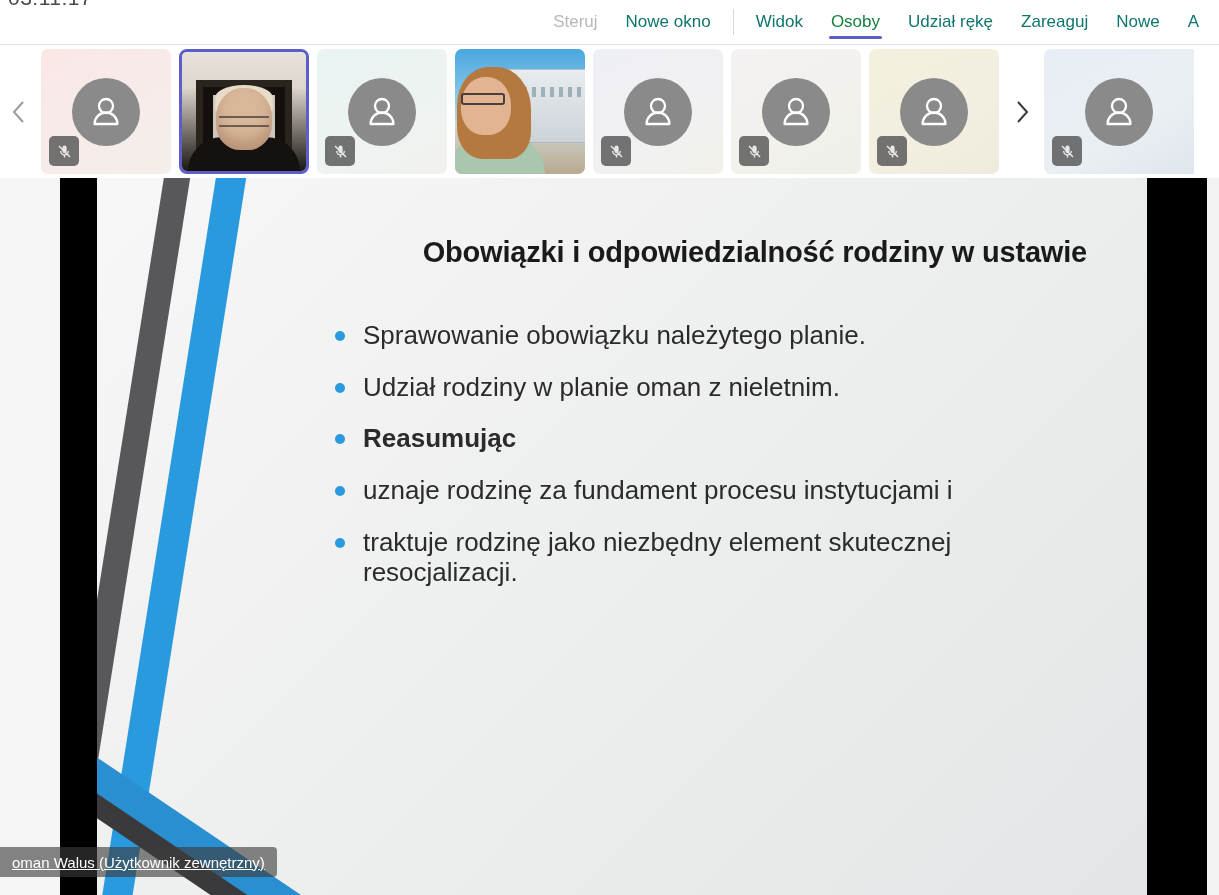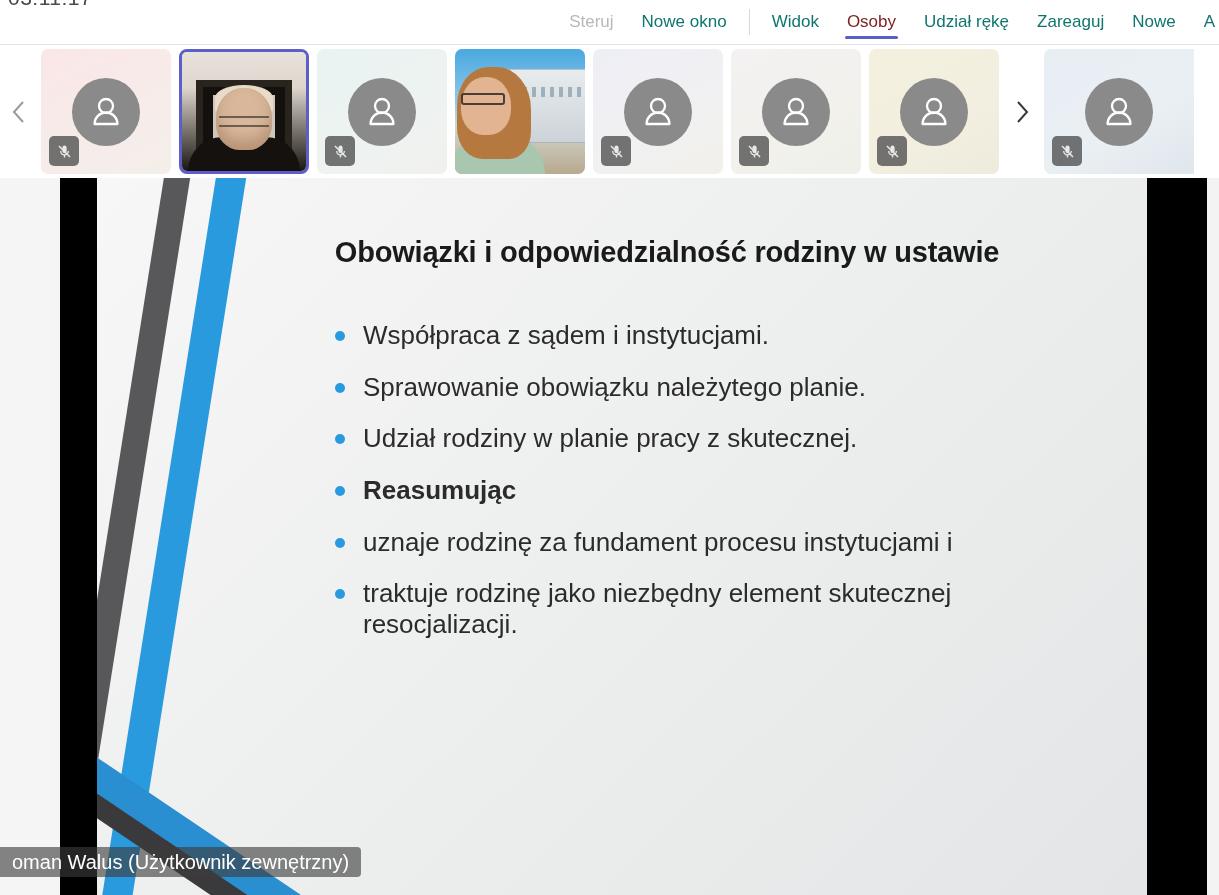--- a/index.html
+++ b/index.html
@@ -18,35 +18,35 @@
     border-bottom: 1px solid #e3e3e3;
     overflow: hidden;
   }
   .call-timer {
     position: absolute; left: 8px; top: -14px;
     font-size: 21px; color: #4a4a4a;
     letter-spacing: .5px;
     white-space: nowrap;
   }
   .tb-items {
-    position: absolute; right: 0; top: 0;
+    position: absolute; right: 16px; top: 0;
     height: 44px;
     display: flex; align-items: center;
   }
   .tb-item {
     position: relative;
     font-size: 17px; color: #0f766e;
     padding: 0 14px;
     height: 44px;
     display: flex; align-items: center;
     white-space: nowrap;
     cursor: pointer;
   }
   .tb-item.disabled { color: #b8b8b8; cursor: default; }
-  .tb-item.active { color: #7f1d1d; }
+  .tb-item.active { color: #15803d; }
   .tb-item.active::after {
     content: "";
     position: absolute;
     left: 12px; right: 12px; bottom: 5px;
     height: 3px; border-radius: 2px;
     background: #5b5fc7;
   }
   .tb-divider {
     width: 1px; height: 26px;
     background: #d9d9d9;
@@ -214,21 +214,21 @@
     left: -30px; bottom: -150px;
     width: 16px; height: 520px;
     background: #c9cacb;
     transform: rotate(-56deg);
     transform-origin: center;
   }
 
   .slide-title {
     position: absolute;
     left: 150px; top: 58px; width: 840px;
-    text-align: center;
+    text-align: right;
     font-size: 29px;
     font-weight: bold;
     color: #1a1a1a;
     font-family: "Liberation Sans", sans-serif;
     letter-spacing: -.2px;
   }
   .bullets {
     position: absolute;
     left: 234px; top: 142px; width: 740px;
   }
@@ -248,24 +248,25 @@
   }
 
   .name-badge {
     position: absolute;
     left: 0; bottom: 18px;
     height: 30px;
     padding: 0 12px;
     display: flex; align-items: center;
     background: rgba(60,60,60,.62);
     color: #ffffff;
-    font-size: 20px;
+    font-size: 15px;
     border-radius: 0 4px 4px 0;
     white-space: nowrap;
     z-index: 8;
+    text-decoration: underline;
   }
   .right-gutter {
     position: absolute; left: 1207px; top: 0;
     width: 12px; height: 717px;
     background: #f3f3f3;
   }
 </style>
 </head>
 <body>
 
@@ -436,29 +437,25 @@
     <div class="stripe stripe-blue1"></div>
     <div class="stripe stripe-lt"></div>
     <div class="stripe stripe-gray2"></div>
     <div class="stripe stripe-blue2"></div>
 
     <div class="slide-title">Obowiązki i odpowiedzialność rodziny w ustawie</div>
 
     <div class="bullets">
       <div class="bullet">
         <span class="dot"></span>
-        <span>Współpraca z sądem i instytucjami.</span>
-      </div>
-      <div class="bullet">
-        <span class="dot"></span>
         <span>Sprawowanie obowiązku należytego planie.</span>
       </div>
       <div class="bullet">
         <span class="dot"></span>
-        <span>Udział rodziny w planie pracy z skutecznej.</span>
+        <span>Udział rodziny w planie oman z nieletnim.</span>
       </div>
       <div class="bullet strong">
         <span class="dot"></span>
         <span>Reasumując</span>
       </div>
       <div class="bullet">
         <span class="dot"></span>
         <span>uznaje rodzinę za fundament procesu instytucjami i</span>
       </div>
       <div class="bullet">

